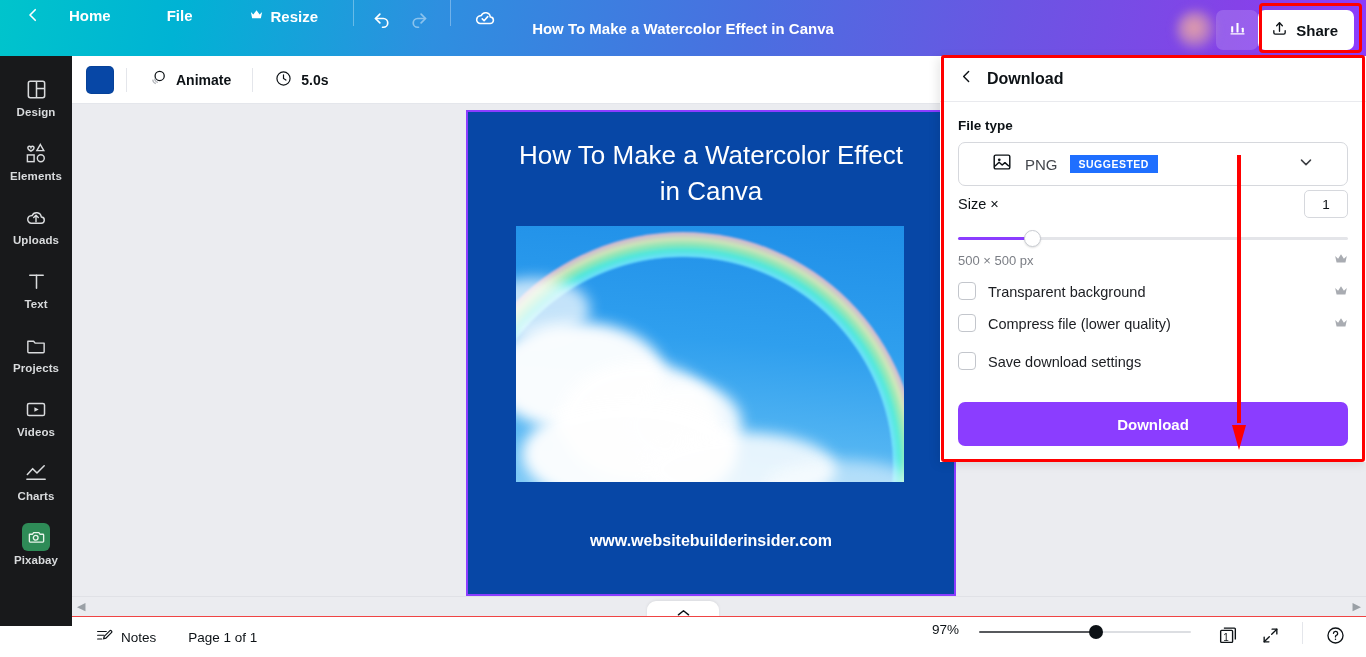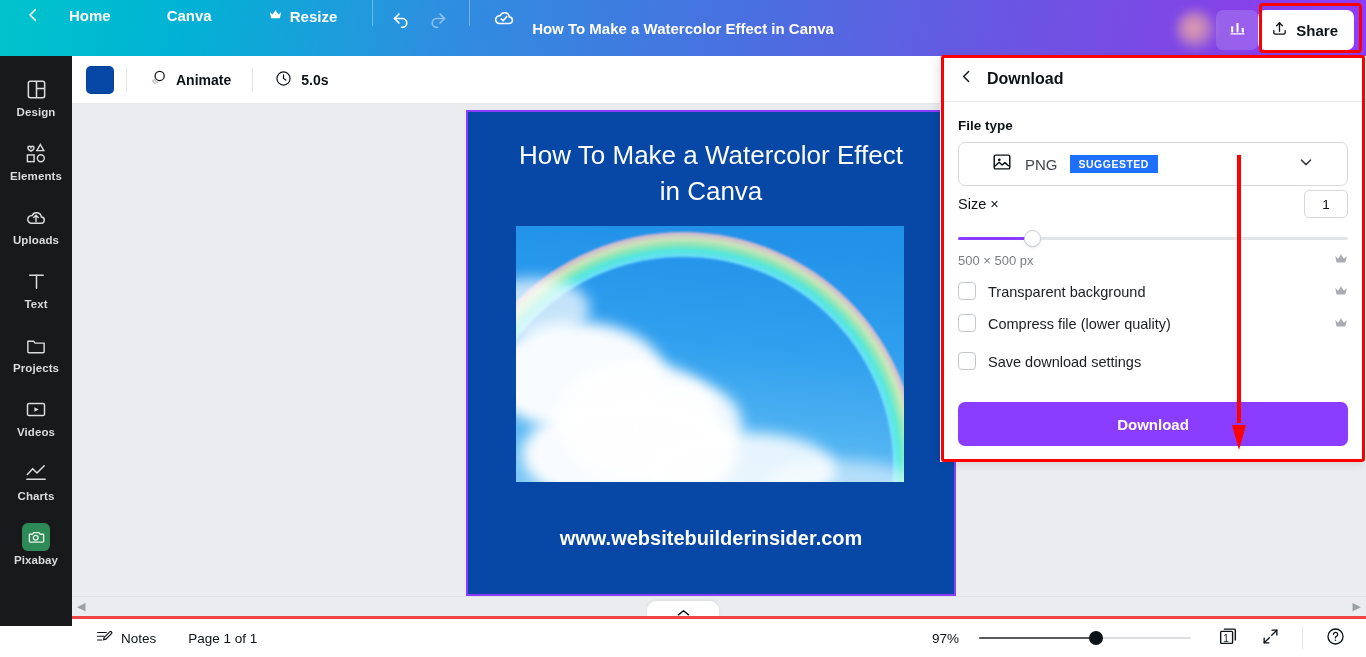--- a/index.html
+++ b/index.html
@@ -139,21 +139,21 @@
   .cloud { position: absolute; border-radius: 50%; background: #fff; filter: blur(7px); }
   .cloud.c1 { left: -26px; top: 96px; width: 175px; height: 108px; opacity: .97; }
   .cloud.c2 { left: 44px; top: 136px; width: 160px; height: 118px; opacity: .95; }
   .cloud.c3 { left: 6px; top: 176px; width: 215px; height: 104px; opacity: .96; }
   .cloud.c4 { left: 108px; top: 156px; width: 118px; height: 86px; opacity: .9; }
   .cloud.c5 { left: -36px; top: 52px; width: 110px; height: 62px; opacity: .72; }
   .cloud.c6 { left: 130px; top: 206px; width: 190px; height: 74px; opacity: .85; }
   .cloud.c7 { left: 250px; top: 234px; width: 150px; height: 50px; opacity: .5; }
   .page-url {
     position: absolute; left: 0; right: 0; bottom: 44px; text-align: center;
-    color: #fff; font-size: 20px; font-weight: bold;
+    color: #fff; font-size: 16px; font-weight: bold;
   }
 
   
   .hscroll {
     position: absolute; left: 72px; top: 596px; width: 1294px; height: 20px;
     background: #ebecf0; border-top: 1px solid #e0e1e6;
     display: flex; align-items: center; justify-content: space-between;
     padding: 0 5px;
   }
   .hscroll .arw { color: #9aa0a6; font-size: 11px; cursor: pointer; }
@@ -161,30 +161,30 @@
     position: absolute; left: 50%; transform: translateX(-50%); top: 601px;
     width: 72px; height: 19px; background: #fff;
     border-radius: 9px 9px 0 0; display: flex; align-items: flex-start;
     justify-content: center; padding-top: 2px; cursor: pointer;
     box-shadow: 0 -1px 3px rgba(0,0,0,.07);
   }
 
   
   .statusbar {
     position: absolute; left: 72px; top: 616px; width: 1294px; height: 41px;
-    background: #fff; border-top: 3px solid #ef4444;
+    background: #fff; border-top: 1px solid #ef4444;
     display: flex; align-items: center; padding: 0 14px;
   }
   .sb-item {
     display: flex; align-items: center; gap: 8px; padding: 5px 9px;
     border-radius: 6px; font-size: 13.5px; color: #0d1216; cursor: pointer;
     white-space: nowrap;
   }
   .sb-static { font-size: 13.5px; color: #0d1216; padding: 5px 9px; white-space: nowrap; }
-  .sb-right { margin-left: auto; display: flex; align-items: center; gap: 8px; }
+  .sb-right { margin-left: auto; display: flex; align-items: flex-start; gap: 8px; }
   .zoom-pct { font-size: 13.5px; color: #0d1216; min-width: 36px; text-align: right; }
   .zoom-slider { position: relative; width: 212px; height: 20px; margin: 0 12px; cursor: pointer; }
   .zoom-track-f { position: absolute; left: 0; top: 9px; width: 118px; height: 2px; background: #57595d; border-radius: 2px; }
   .zoom-track-e { position: absolute; left: 118px; top: 9px; width: 94px; height: 2px; background: #dcdee2; border-radius: 2px; }
   .zoom-thumb { position: absolute; left: 110px; top: 3px; width: 14px; height: 14px; border-radius: 50%; background: #0d1216; }
   .pages-btn { position: relative; width: 34px; height: 30px; display: flex; align-items: center; justify-content: center; cursor: pointer; border-radius: 5px; }
   .sb-divider { width: 1px; height: 22px; background: #e4e6eb; margin: 0 7px; }
 
   
   .panel {
@@ -260,21 +260,21 @@
         <span>
           <svg width="18" height="18" viewBox="0 0 24 24" fill="none" stroke="#fff" stroke-width="2.2" stroke-linecap="round" stroke-linejoin="round">
               <polyline points="15 5 8 12 15 19"></polyline>
             </svg>
         </span>
       </div>
       <div class="hdr-item">
         <span>Home</span>
       </div>
       <div class="hdr-item" style="margin-left:30px">
-        <span>Canva</span>
+        <span>File</span>
       </div>
       <div class="hdr-item" style="margin-left:30px">
         <span>
           <svg width="15" height="15" viewBox="0 0 24 24" fill="#fff">
               <path d="M3 8l4 4 5-7 5 7 4-4-2 10H5L3 8z"></path>
             </svg>
         </span>
         <span>Resize</span>
       </div>
       <div class="hdr-divider" style="margin-left:22px"></div>

